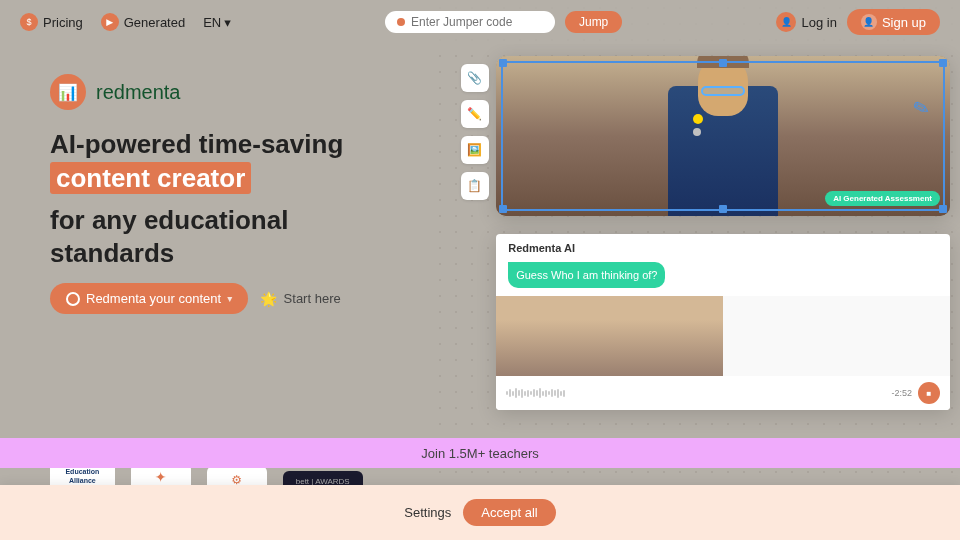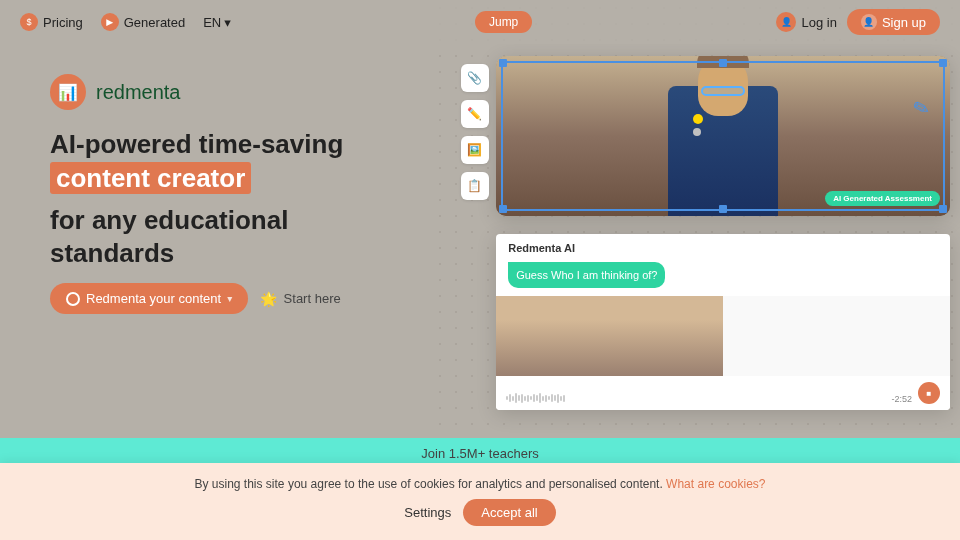--- a/index.html
+++ b/index.html
@@ -396,21 +396,21 @@
       background: linear-gradient(135deg, #b8a090, #8a7060);
       position: relative;
     }
     .woman-silhouette {
       width: 100%;
       height: 100%;
       background: linear-gradient(to bottom, #d4b896 30%, #9a8070 100%);
     }
     .video-controls {
       display: flex;
-      align-items: flex-end;
+      align-items: center;
       padding: 6px 10px;
       gap: 6px;
       background: white;
     }
     .waveform {
       flex: 1;
       height: 12px;
       display: flex;
       align-items: center;
       gap: 1px;
@@ -476,21 +476,21 @@
       padding: 6px 18px;
       font-size: 13px;
       cursor: pointer;
     }
 
     
     .bottom-teaser {
       position: absolute;
       bottom: 72px; left: 0; right: 0;
       height: 30px;
-      background: #5eead4;
+      background: #f0abfc;
       display: flex;
       align-items: center;
       justify-content: center;
       font-size: 13px;
       color: #444;
       font-weight: 500;
       z-index: 5;
       overflow: hidden;
     }
   </style>
@@ -509,20 +509,24 @@
       <div class="nav-icon-training">▶</div>
       <span>Generated</span>
     </div>
     <div class="nav-lang">
       <span>EN</span>
       <span>▾</span>
     </div>
   </div>
 
   <div class="nav-center">
+    <div class="jumper-input">
+      <div class="jumper-dot"></div>
+      <input type="text" placeholder="Enter Jumper code" style="">
+    </div>
     <button class="jump-btn">Jump</button>
   </div>
 
   <div class="nav-right">
     <button class="login-btn">
       <div class="login-icon">👤</div>
       <span>Log in</span>
     </button>
     <button class="signup-btn">
       <div class="signup-icon">👤</div>
@@ -682,21 +686,17 @@
     </div>
 
   </div>
 </div>
 
 <div class="bottom-teaser">
   <span>Join 1.5M+ teachers</span>
 </div>
 
 <div class="cookie-banner">
-  <div class="cookie-text">
-    <span>By using this site you agree to the use of cookies for analytics and personalised content. </span>
-    <span class="cookie-link">What are cookies?</span>
-  </div>
   <div class="cookie-actions">
     <button class="cookie-settings">Settings</button>
     <button class="cookie-accept">Accept all</button>
   </div>
 </div>
 
 </body></html>

